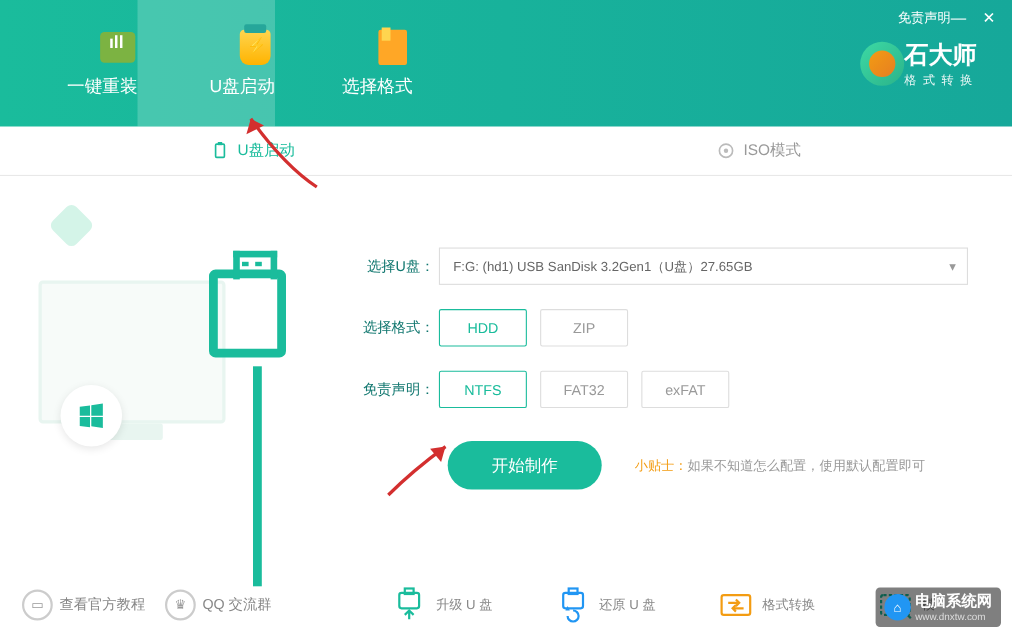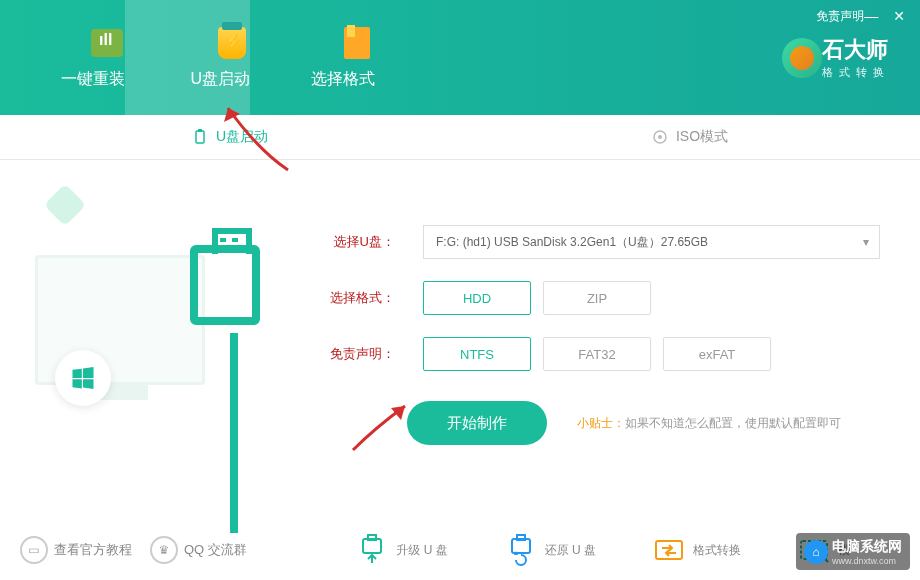--- a/index.html
+++ b/index.html
@@ -37,25 +37,25 @@
 .usb-body::after{content:"";position:absolute;top:-15px;left:22px;width:6px;height:4px;background:#1abc9c;box-shadow:12px 0 #1abc9c}
 .usb-cable{position:absolute;left:32px;top:80px;width:8px;height:200px;background:#1abc9c}
 .screen-illus{position:absolute;left:35px;top:95px;width:170px;height:130px;border:3px solid #e8f5f0;border-radius:4px;background:#f7fbf9}
 .screen-illus::after{content:"";position:absolute;bottom:-18px;left:60px;width:50px;height:15px;background:#e8f5f0;border-radius:2px}
 .win-badge{position:absolute;left:55px;top:190px;width:56px;height:56px;background:#fff;border-radius:50%;box-shadow:0 2px 8px rgba(0,0,0,0.1);display:flex;align-items:center;justify-content:center}
 .win-badge svg{width:28px;height:28px}
 .shape{position:absolute;width:30px;height:30px;background:#d4f4e8;border-radius:6px}
 .shape1{left:50px;top:30px;transform:rotate(45deg)}
 .form{flex:1;padding:65px 40px 0 10px}
 .form-row{display:flex;align-items:center;margin-bottom:22px}
-.form-label{width:80px;font-size:13px;color:#b91c1c;text-align:right;margin-right:28px}
+.form-label{width:80px;font-size:13px;color:#0f766e;text-align:right;margin-right:4px}
 .select-box{flex:1;max-width:500px;height:34px;border:1px solid #ddd;padding:0 30px 0 12px;font-size:12px;color:#666;display:flex;align-items:center;position:relative;cursor:pointer}
 .select-box::after{content:"▾";position:absolute;right:10px;color:#999}
 .btn-group{display:flex;gap:12px}
-.opt-btn{width:108px;height:34px;border:1px solid #ddd;background:#fff;font-size:13px;color:#999;cursor:pointer;border-radius:2px}
+.opt-btn{width:80px;height:34px;border:1px solid #ddd;background:#fff;font-size:13px;color:#999;cursor:pointer;border-radius:2px}
 .opt-btn.selected{border-color:#1abc9c;color:#1abc9c}
 .action-row{display:flex;align-items:center;margin-top:30px;padding-left:92px;gap:30px}
 .primary-btn{width:140px;height:44px;background:#1abc9c;color:#fff;border:none;border-radius:22px;font-size:15px;cursor:pointer}
 .tip{font-size:12px;color:#999}
 .tip-label{color:#f39c12}
 .bottom{position:absolute;bottom:0;left:0;right:0;height:60px;display:flex;align-items:center;padding:0 20px}
 .bottom-left{display:flex;gap:18px}
 .bottom-link{display:flex;align-items:center;gap:6px;font-size:13px;color:#888;cursor:pointer}
 .circle-icon{width:28px;height:28px;border:2px solid #ccc;border-radius:50%;display:flex;align-items:center;justify-content:center;font-size:12px;color:#999}
 .bottom-actions{display:flex;gap:55px;margin-left:auto;margin-right:50px}

